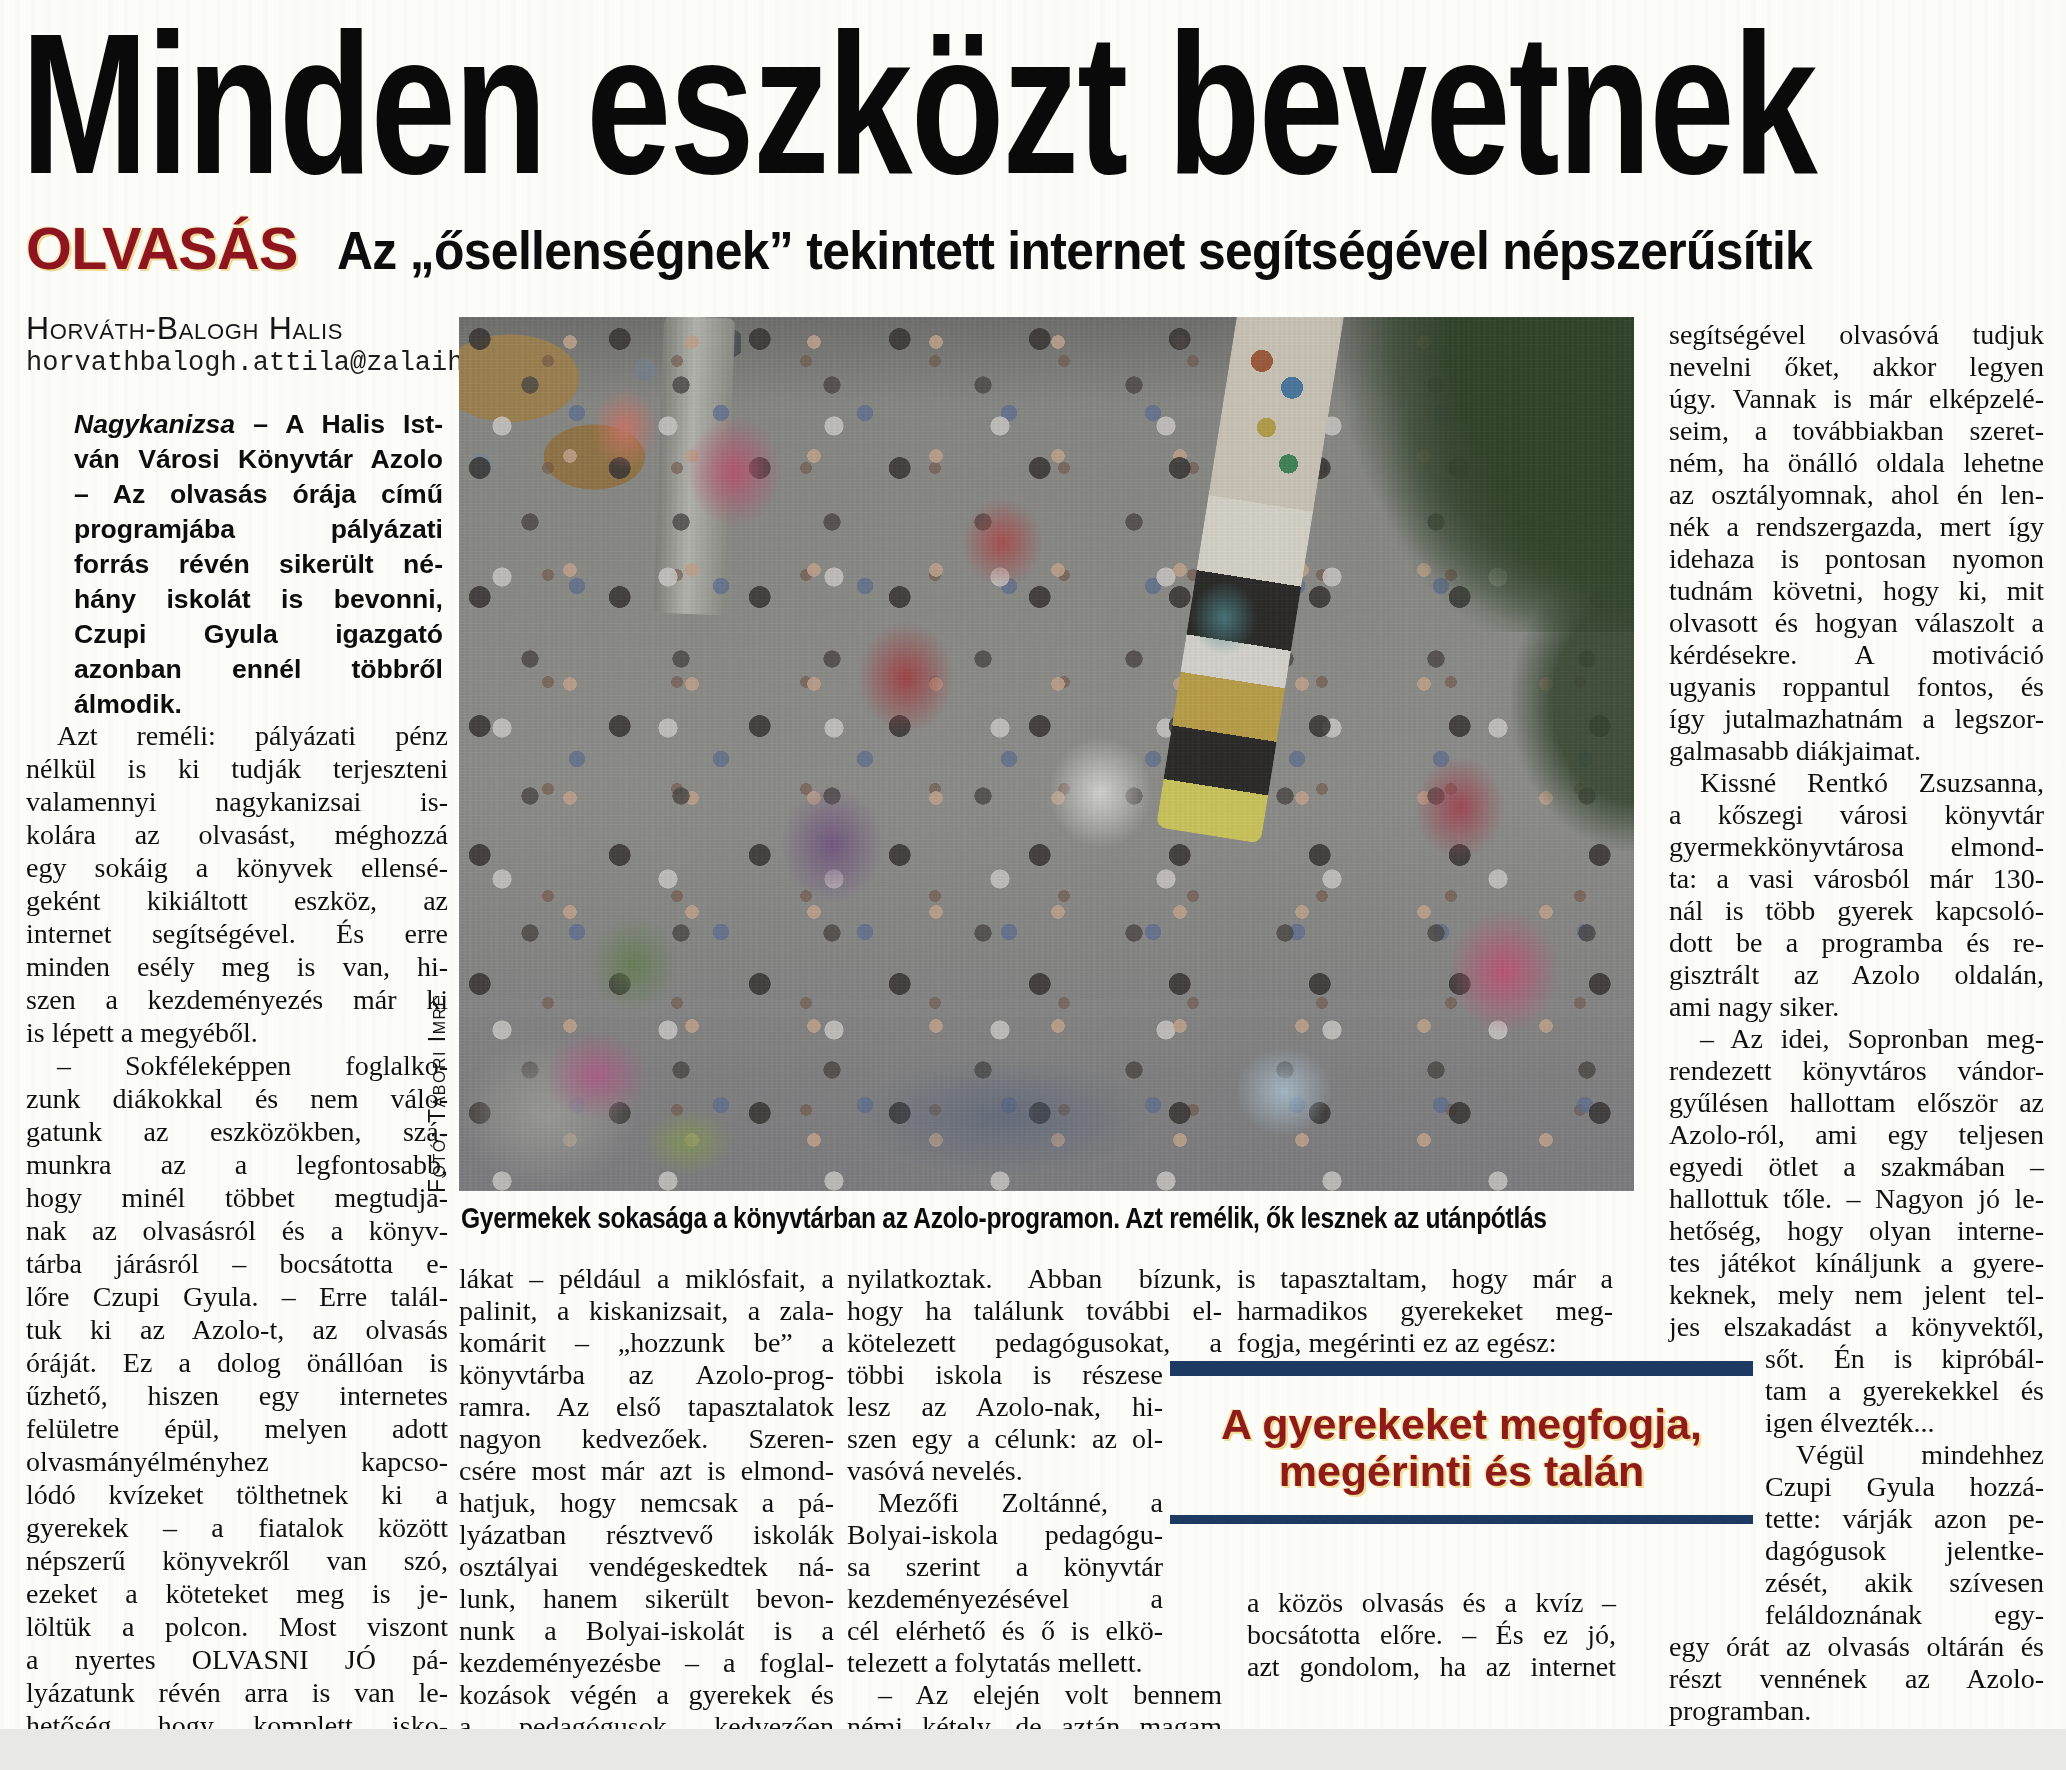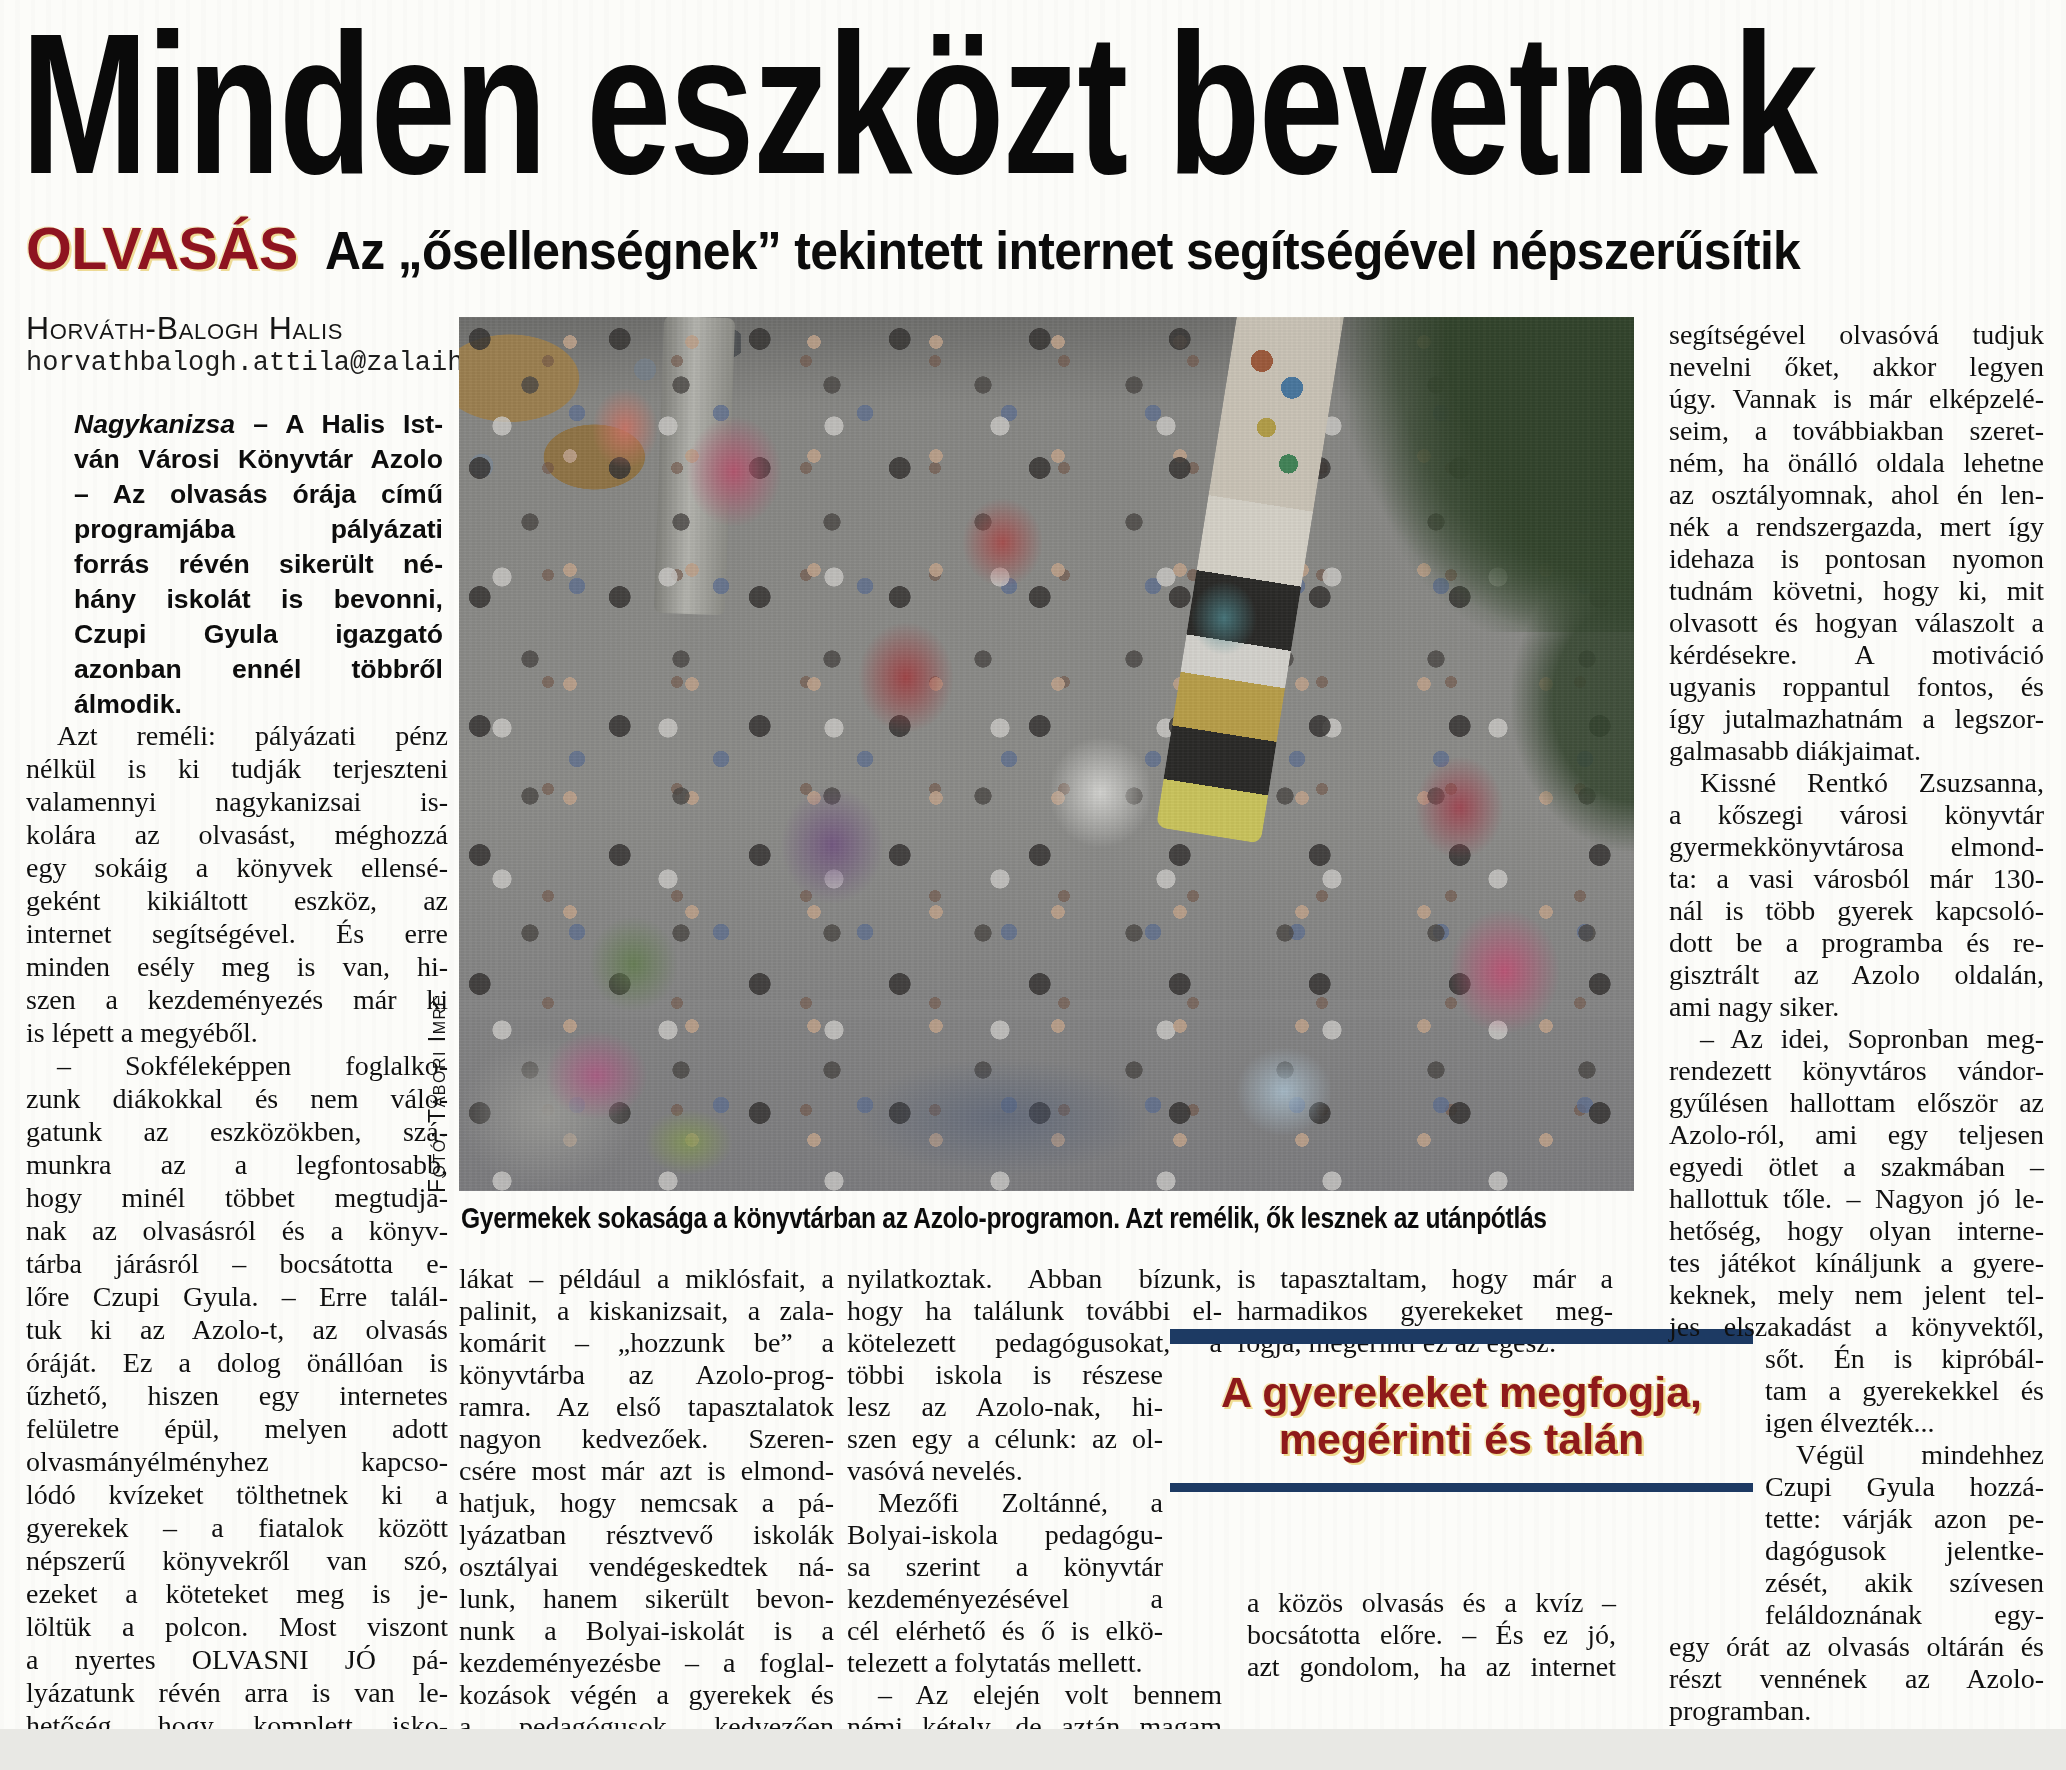--- a/index.html
+++ b/index.html
@@ -14,21 +14,21 @@
   
   .headline {
     position:absolute; left:20.7px; top:3px;
     font-family:"Liberation Sans", sans-serif; font-weight:bold;
     font-size:201px; line-height:1.0; white-space:nowrap; letter-spacing:-2.2px;
     transform:scaleX(.76); transform-origin:0 0; color:#0a0a0a;
   }
   .kickrow { position:absolute; left:26px; top:215px; white-space:nowrap;
     font-family:"Liberation Sans", sans-serif; font-weight:bold; }
   .kicker {
-    display:inline-block; font-size:59px; letter-spacing:-0.7px; margin-right:27px;
+    display:inline-block; font-size:59px; letter-spacing:-0.7px; margin-right:39px;
     text-shadow:2.2px 2.2px 0 rgba(224,186,52,.5), -1.5px -1.5px 0 rgba(224,186,52,.3);
   }
   .subhead { display:inline-block; font-size:53px; letter-spacing:-0.7px; color:#0c0c0c;
     transform:scaleX(.94); transform-origin:0 50%; }
 
   .byline { position:absolute; left:26px; top:310px; font-family:"Liberation Sans", sans-serif;
     font-variant:small-caps; font-size:32px; letter-spacing:0.7px; color:#161616; }
   .email { position:absolute; left:26px; top:348px; font-family:Liberation Mono, monospace;
     font-size:27px; color:#1d1d1d; }
 
@@ -48,21 +48,21 @@
   #leftcol  { left:26px;   top:719px;  width:422px; line-height:33px; }
   #col2     { left:459px;  top:1263px; width:375px; line-height:32px; }
   #col3     { left:847px; top:1263px; width:375px; line-height:32px; }
   #col3 .nr { width:316px; }
   #col4t    { left:1237px; top:1263px; width:376px; line-height:32px; }
   #col4b    { left:1247px; top:1587px; width:369px; line-height:32px; }
   #rightcol { left:1669px; top:319px;  width:375px; line-height:32px; }
   #rightcol .nl { margin-left:96px; width:279px; }
 
   
-  #pullquote { position:absolute; left:1170px; top:1329px; width:583px; }
+  #pullquote { position:absolute; left:1170px; top:1361px; width:583px; }
   .pq-bar-top { height:14.8px; width:100%; margin-bottom:25px; }
   .pq-bar-bottom { height:8.9px; width:100%; margin-top:20.7px; }
   .pq-lines { font-family:"Liberation Sans", sans-serif; font-weight:bold;
     font-size:43px; line-height:47px; }
   .pq-lines .tl { text-align:center; text-align-last:center;
     text-shadow:2.2px 2.2px 0 rgba(230,195,60,.55), -1.5px -1.5px 0 rgba(230,195,60,.35); }
 
   
   #photo { position:absolute; left:459px; top:317px; width:1175px; height:874px;
     overflow:hidden; filter:saturate(.8) contrast(.92) brightness(.98); background:#8e8e8a; }

